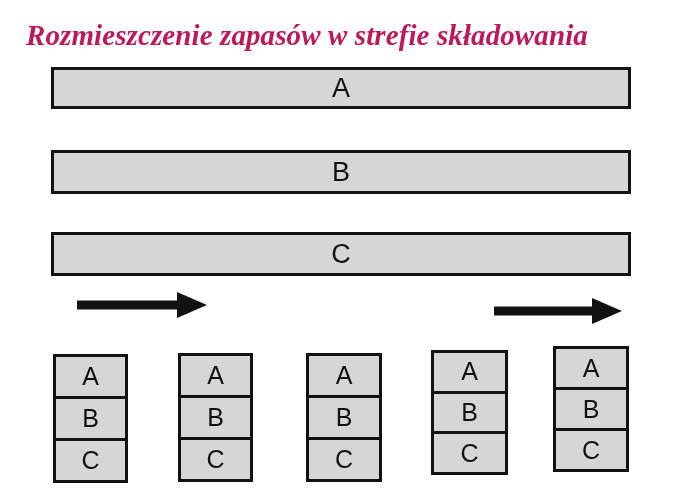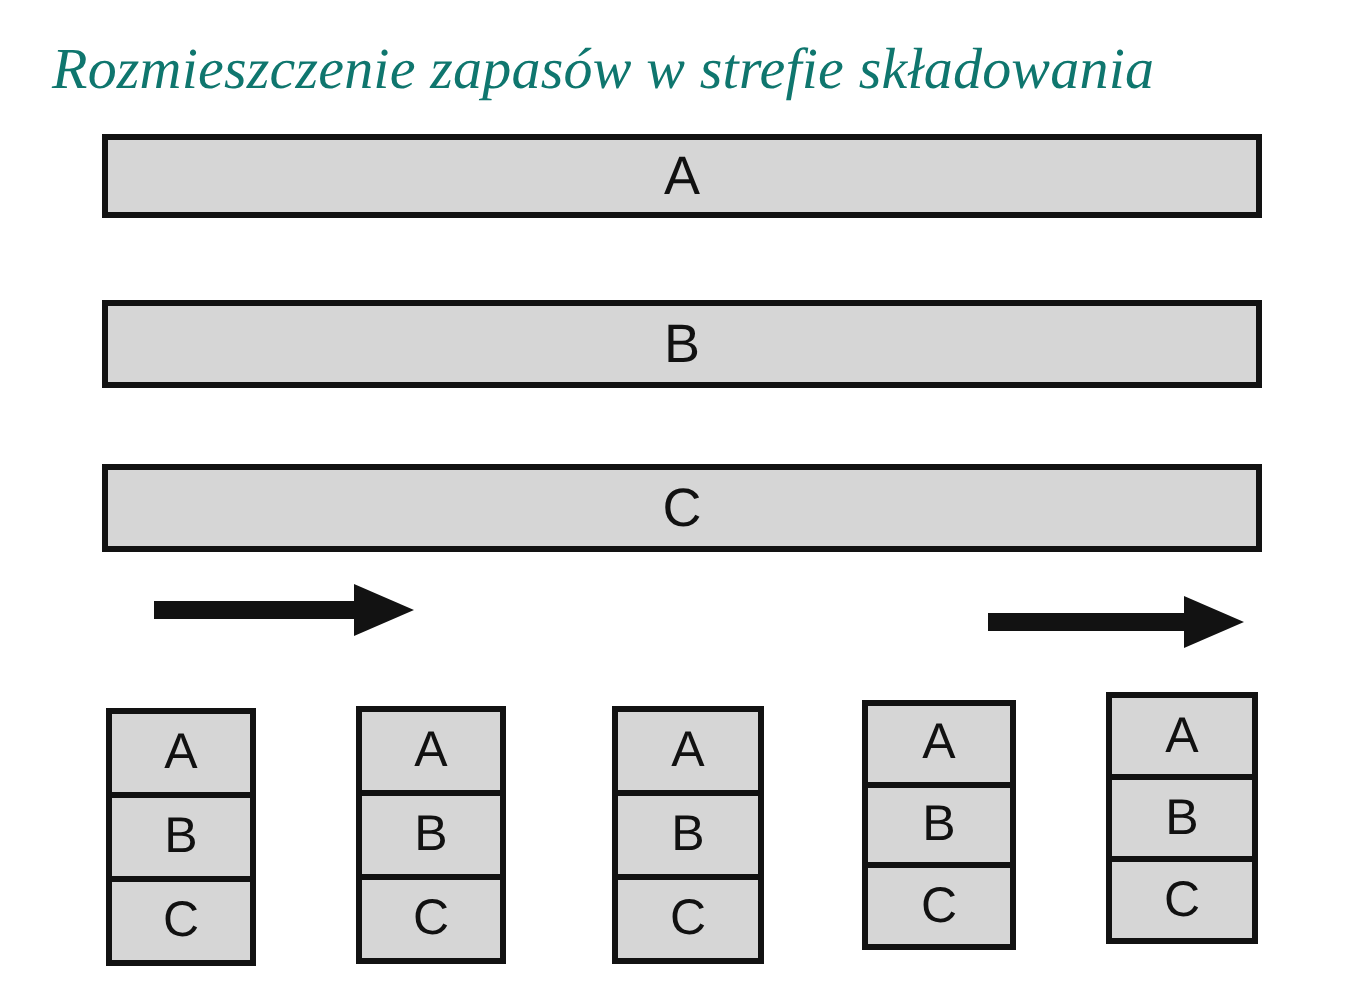--- a/index.html
+++ b/index.html
@@ -15,24 +15,24 @@
     overflow: hidden;
     font-family: "Liberation Sans", sans-serif;
   }
   #title {
     position: absolute;
     left: 26px;
     top: 18px;
     width: 640px;
     font-family: "Liberation Serif", serif;
     font-style: italic;
-    font-weight: normal;
+    font-weight: bold;
     font-size: 29px;
     line-height: 34px;
-    color: #0f766e;
+    color: #be185d;
     white-space: nowrap;
     letter-spacing: 0.1px;
   }
   .zone-bar {
     position: absolute;
     box-sizing: border-box;
     background: #d6d6d6;
     border: 3px solid #121212;
     display: flex;
     align-items: center;

